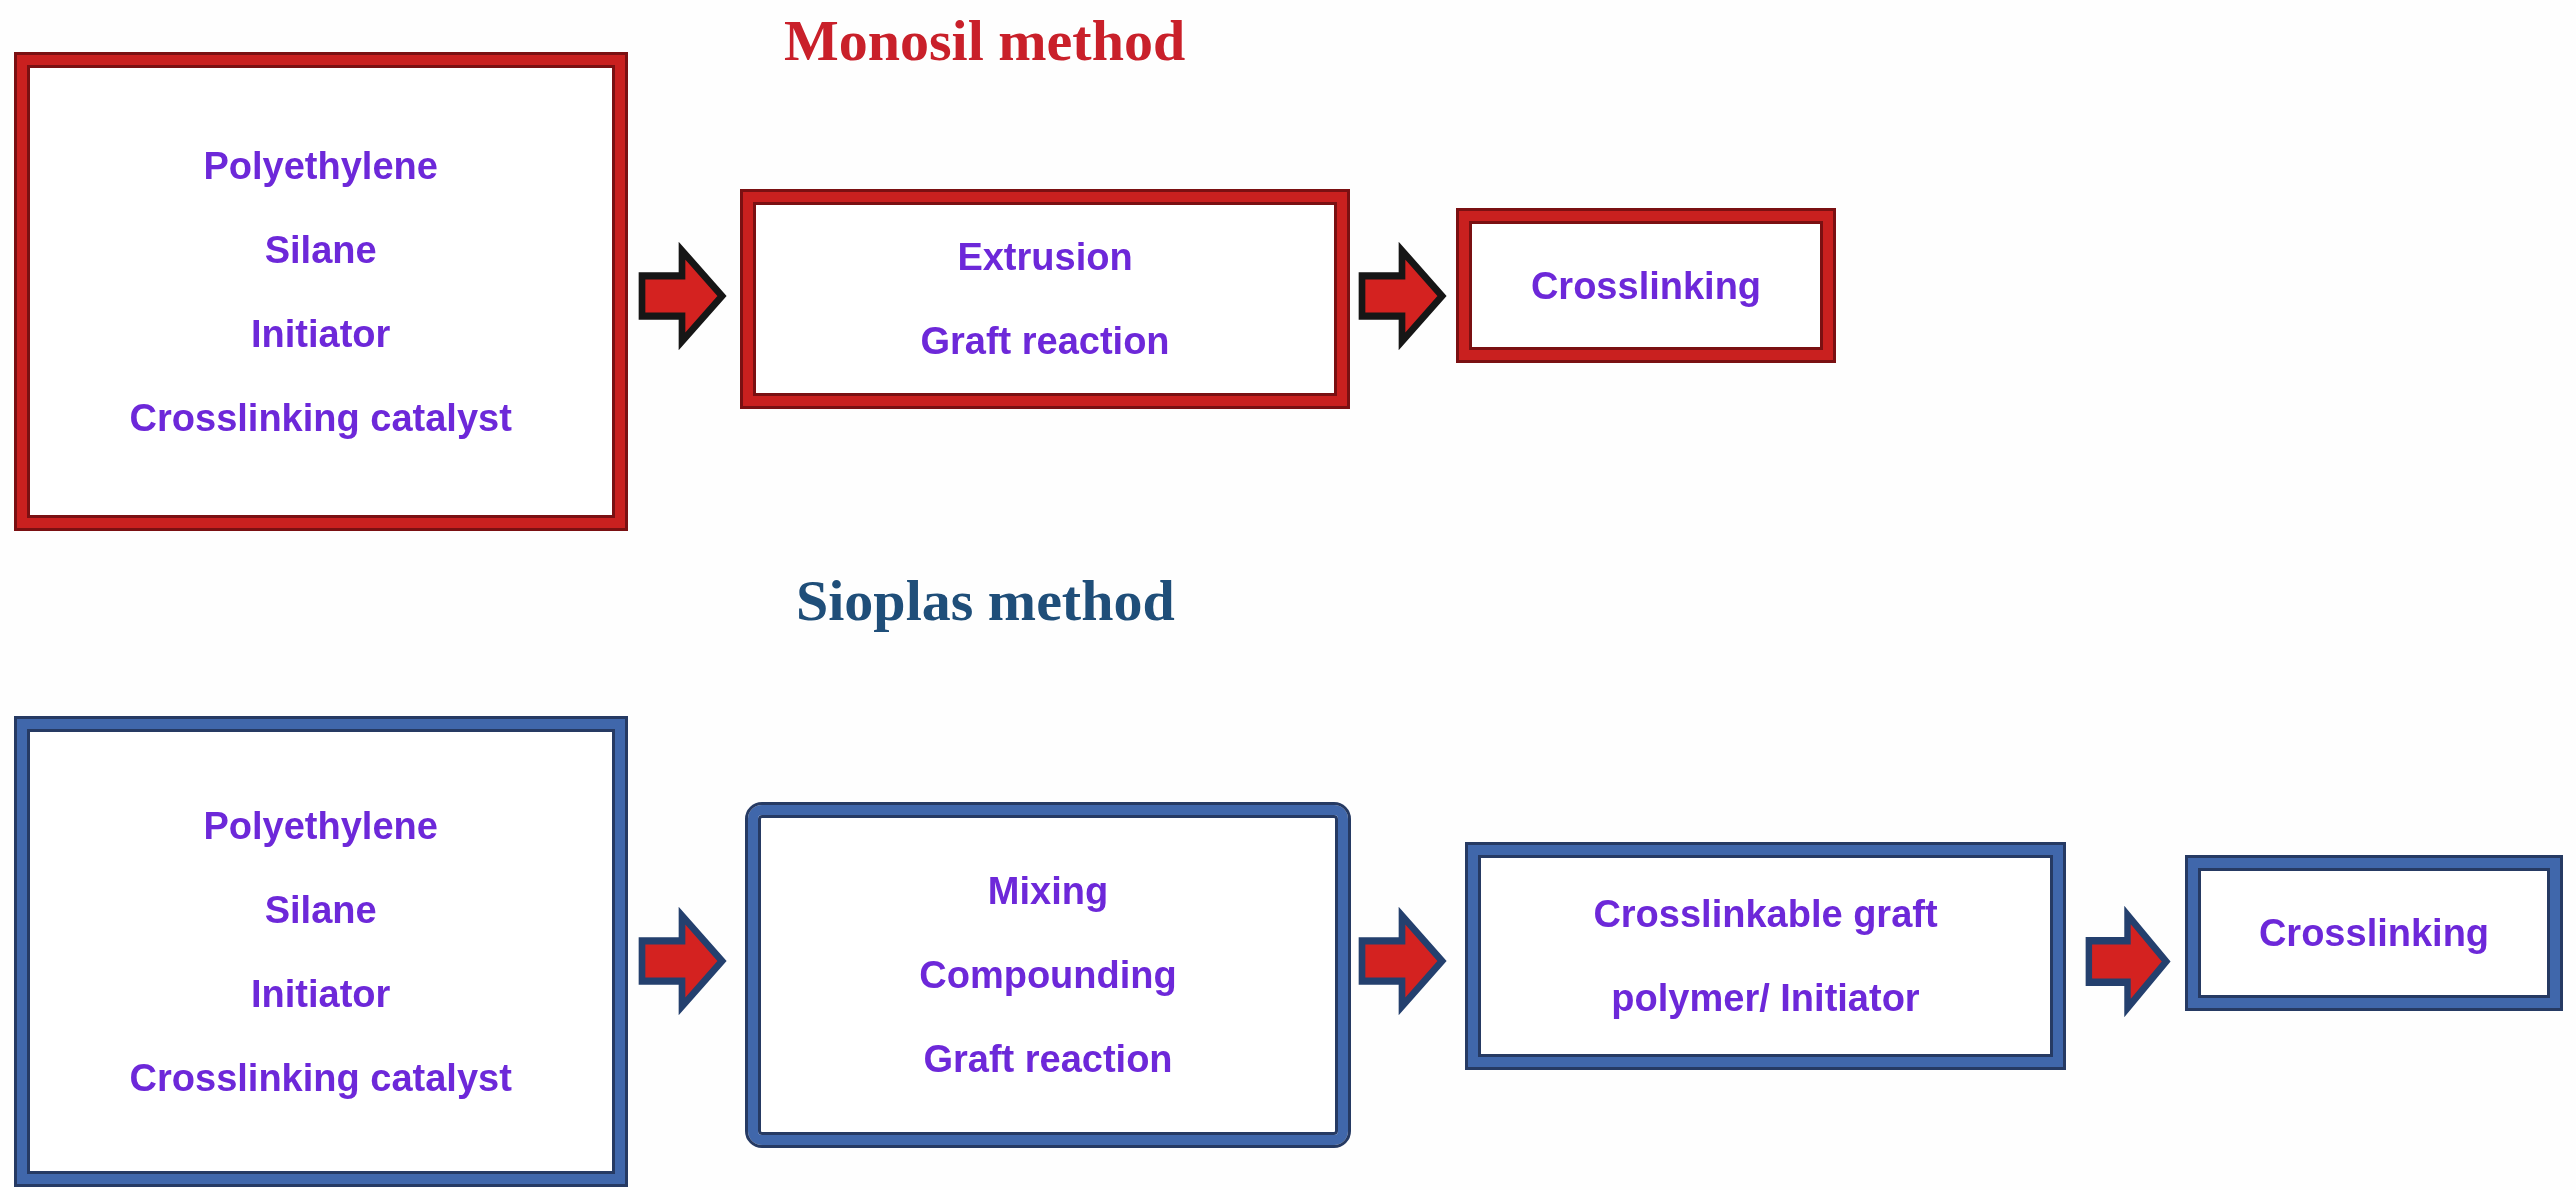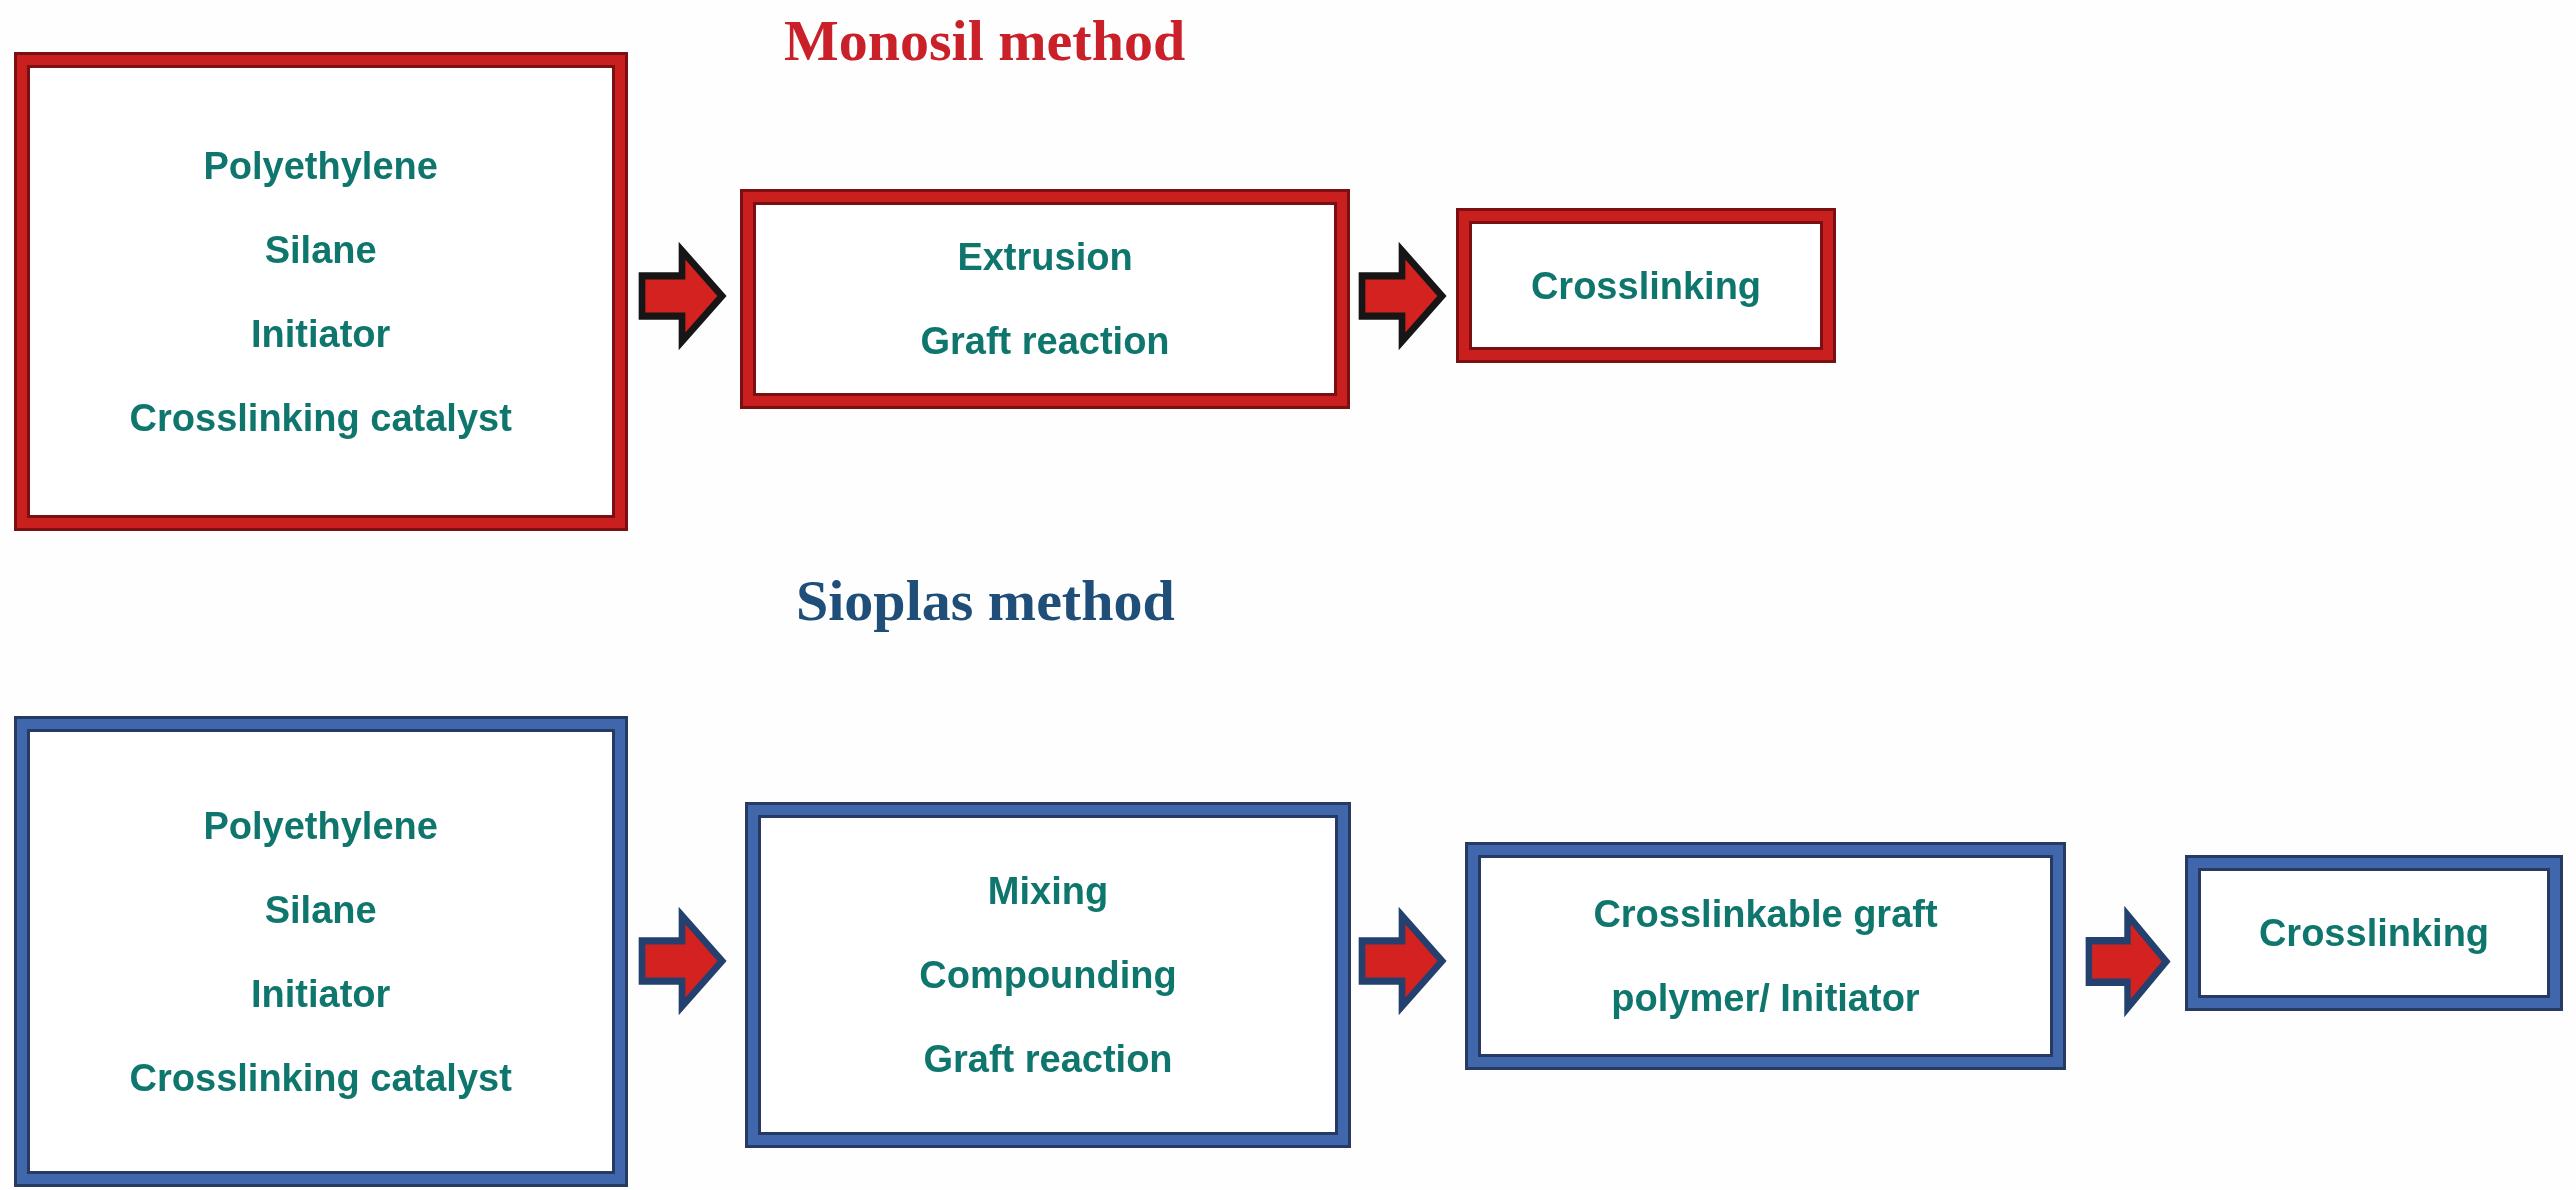--- a/index.html
+++ b/index.html
@@ -39,21 +39,21 @@
     display: flex;
     flex-direction: column;
     align-items: center;
     justify-content: center;
     text-align: center;
   }
   .box .line {
     font-weight: 700;
     font-size: 38px;
     line-height: 84px;
-    color: #0f766e;
+    color: #6d28d9;
     white-space: nowrap;
   }
   .arrow {
     position: absolute;
   }
   .arrow svg {
     display: block;
     width: 100%;
     height: 100%;
     overflow: visible;
@@ -113,21 +113,21 @@
       <span class="line">Initiator</span>
       <span class="line">Crosslinking catalyst</span>
     </div>
 
     <div class="arrow" style="left:638px; top:907px; width:88px; height:108px;">
       <svg viewBox="0 0 132 150" preserveAspectRatio="none" aria-hidden="true">
         <polygon points="6,47 66,47 66,12 126,75 66,138 66,103 6,103"></polygon>
       </svg>
     </div>
 
-    <div class="box" style="left:748px; top:805px; width:600px; height:340px;">
+    <div class="box" style="left:748px; top:805px; width:600px; height:340px;border-radius:14px;">
       <span class="line">Mixing</span>
       <span class="line">Compounding</span>
       <span class="line">Graft reaction</span>
     </div>
 
     <div class="arrow" style="left:1358px; top:907px; width:88px; height:108px;">
       <svg viewBox="0 0 132 150" preserveAspectRatio="none" aria-hidden="true">
         <polygon points="6,47 66,47 66,12 126,75 66,138 66,103 6,103"></polygon>
       </svg>
     </div>

